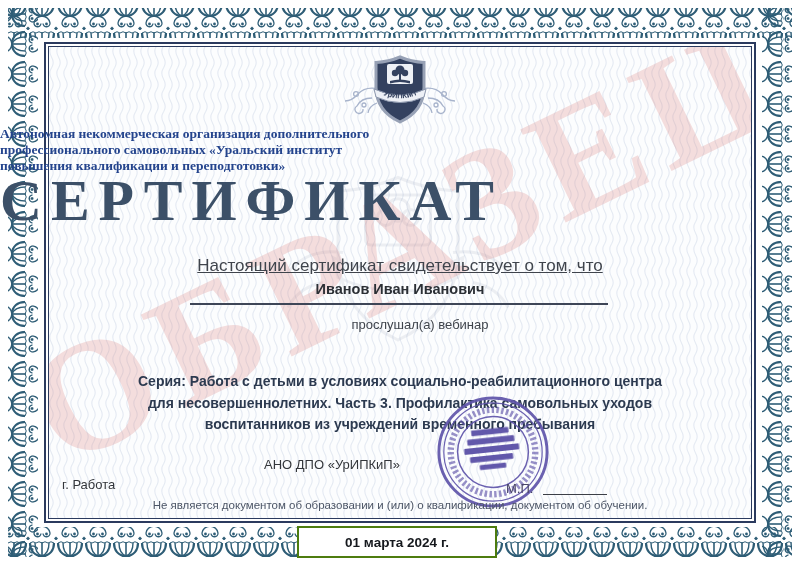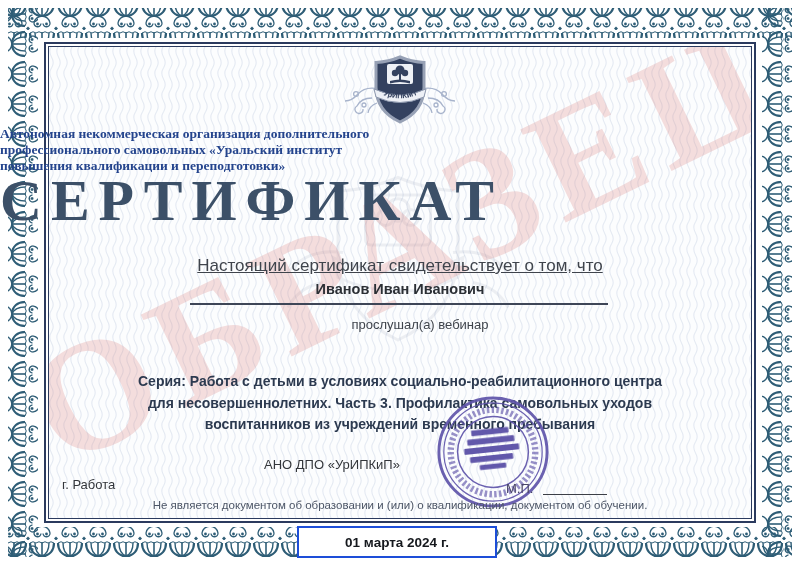--- a/index.html
+++ b/index.html
@@ -36,21 +36,21 @@
   .course{position:absolute;top:343px;left:130px;width:540px;text-align:center;
           font-weight:bold;font-size:14px;line-height:21.5px;color:#2c3a50;margin-top:28px;}
   .stamp{position:absolute;left:434px;top:393px;width:118px;height:118px;opacity:.92;}
   .director{position:absolute;left:264px;top:456px;font-size:13px;line-height:17px;color:#33363b;}
   .city{position:absolute;left:62px;top:477px;font-size:13px;color:#33363b;}
   .seal-label{position:absolute;left:506px;top:481px;font-size:13px;color:#4a4668;}
   .sig-line{position:absolute;left:543px;top:494px;width:64px;border-top:1.5px solid #3c3f46;}
   .disclaimer{position:absolute;top:499px;left:0;right:0;text-align:center;
               font-size:11.5px;color:#4c5566;}
   .date-box{position:absolute;left:297px;top:526px;width:196px;height:28px;z-index:6;
-            background:#ffffff;border:2px solid #1d4ed8;display:flex;align-items:center;
+            background:#ffffff;border:2px solid #4d7c0f;display:flex;align-items:center;
             justify-content:center;font-weight:bold;font-size:13.5px;color:#15181d;}
 </style>
 </head>
 <body>
 
 <div class="page">
 
   <div class="inner-clip">
     <svg class="waves" xmlns="http://www.w3.org/2000/svg">
       <defs>

